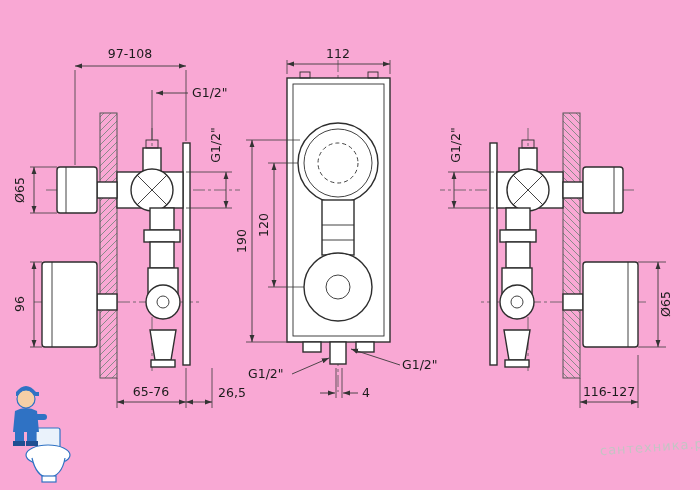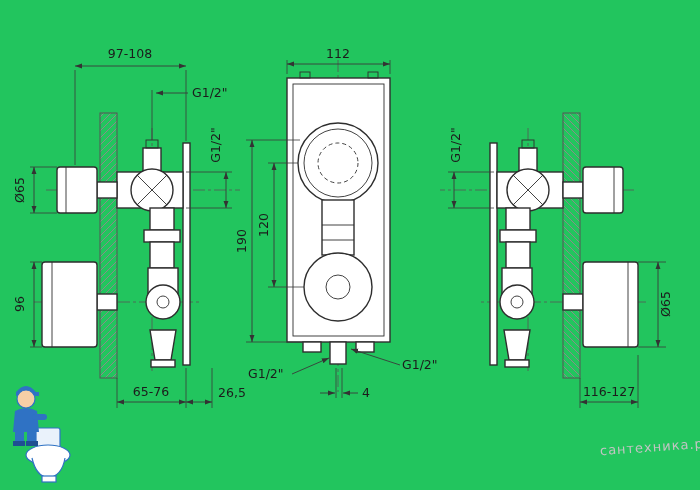--- a/index.html
+++ b/index.html
@@ -1,16 +1,16 @@
 <!DOCTYPE html>
 <html><head>
 <meta charset="utf-8">
 <style>
   html,body{margin:0;padding:0;background:#ffffff;}
-  .canvas{position:relative;width:700px;height:490px;background:#22c55e;overflow:hidden;
+  .canvas{position:relative;width:700px;height:490px;background:#f9a8d4;overflow:hidden;
           font-family:"DejaVu Sans", sans-serif;text-decoration:underline;}
   svg{display:block;}
   .obj{fill:#ffffff;stroke:#2e2e2e;stroke-width:1.4;}
   .obj2{fill:none;stroke:#2e2e2e;stroke-width:0.9;}
   .ext{stroke:#3a3a3a;stroke-width:0.8;fill:none;}
   .dim{stroke:#3a3a3a;stroke-width:0.9;fill:none;}
   .cl{stroke:#555;stroke-width:0.8;fill:none;stroke-dasharray:12 3 3 3;}
   .hl{stroke:#8a8a8a;stroke-width:1;}
   .dimtxt{font-size:12.5px;fill:#1c1c1c;}
   .wm{font-size:13px;fill:#c4c4c4;letter-spacing:1px;}

